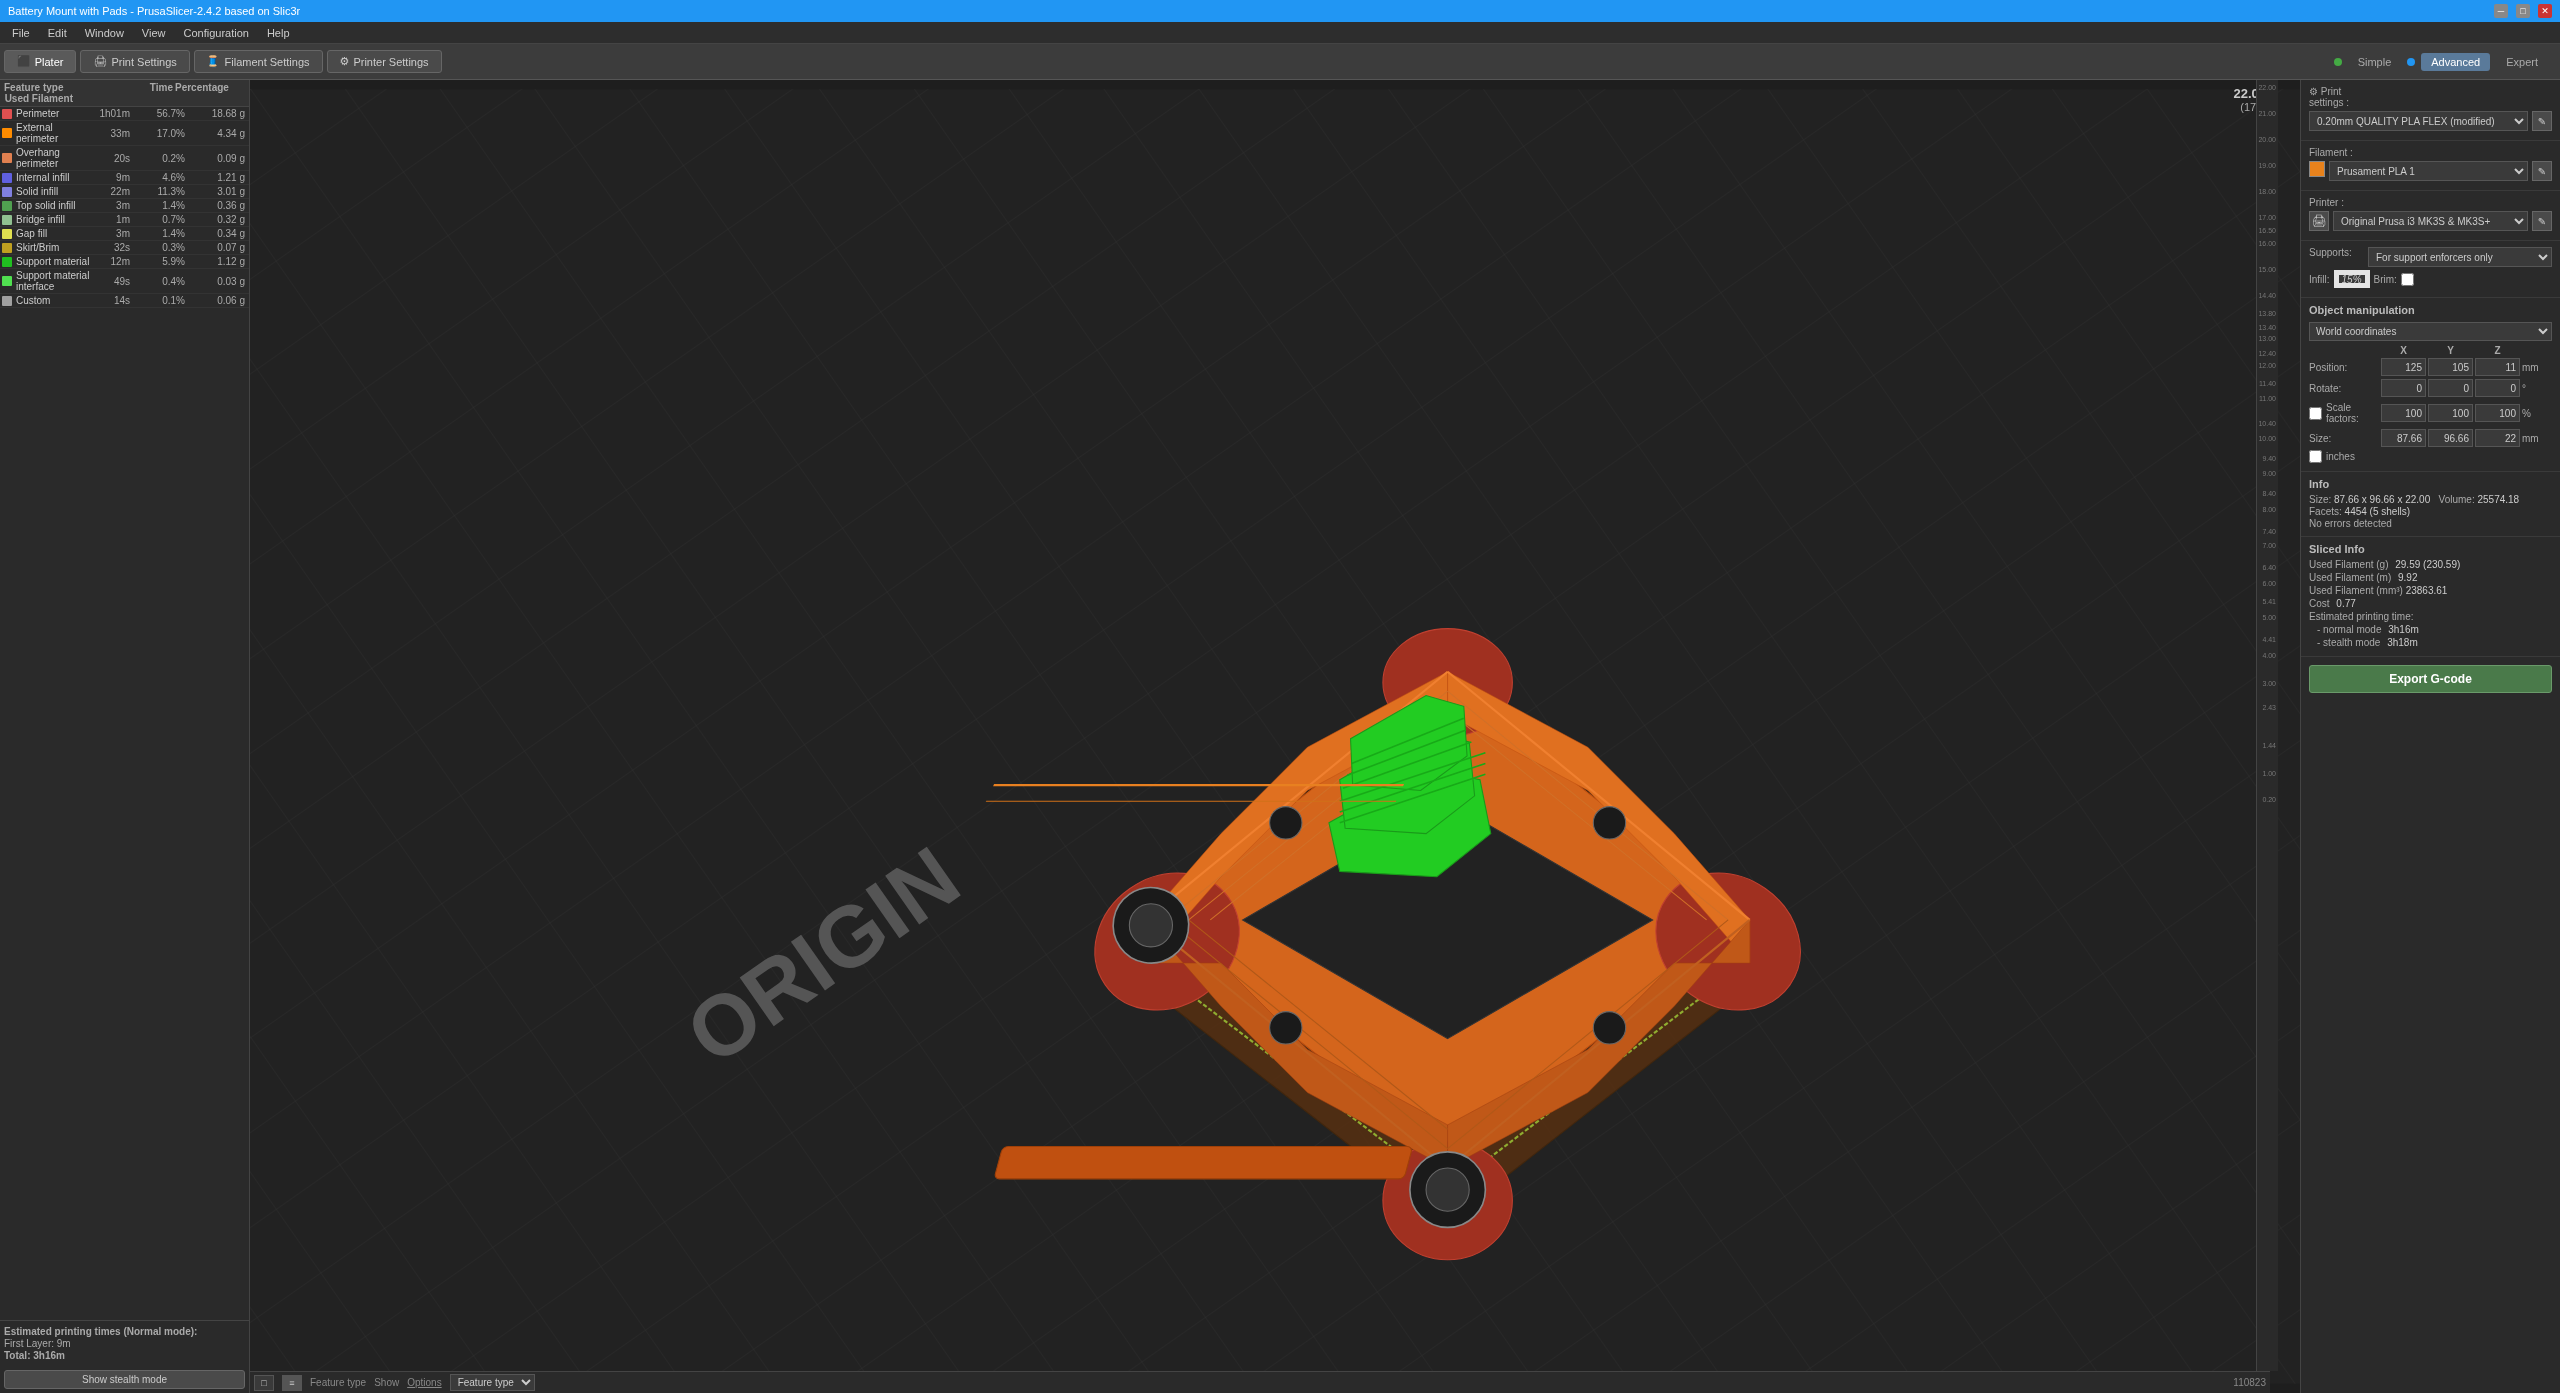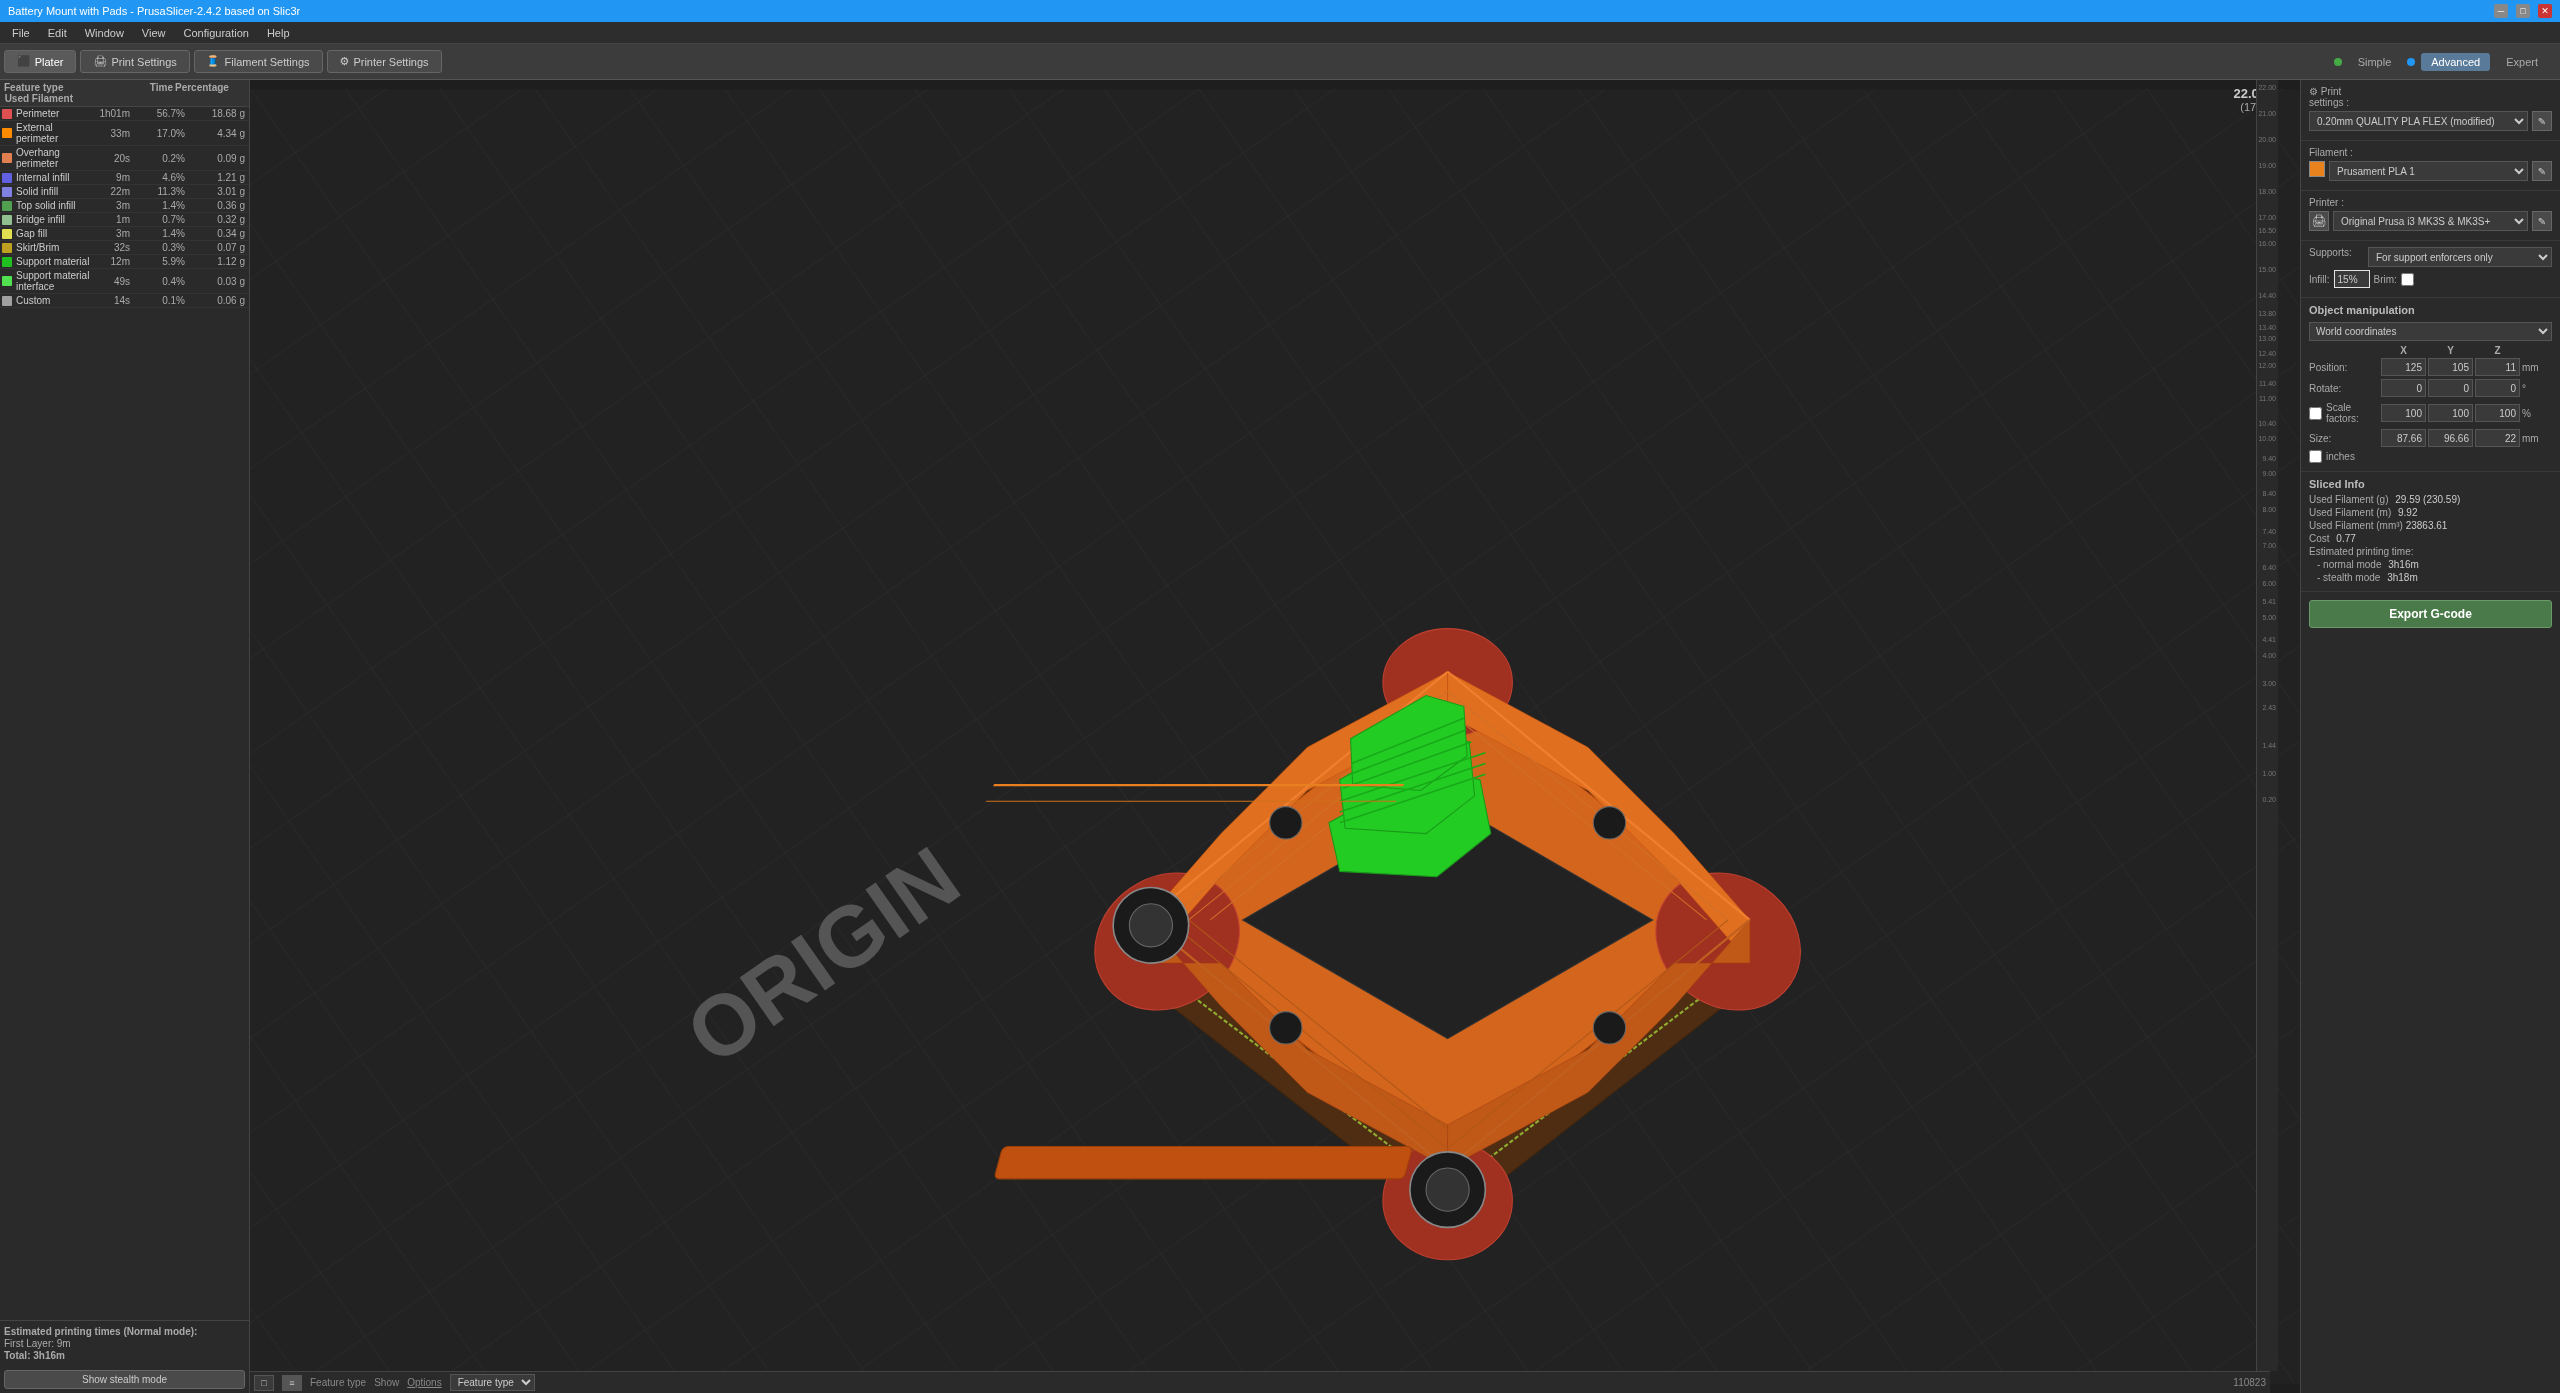--- a/index.html
+++ b/index.html
@@ -247,25 +247,26 @@
     }
     .rp-row-inline {
       display: flex;
       align-items: center;
       gap: 4px;
       margin-bottom: 3px;
     }
     .small-input {
       width: 36px;
       background: #3a3a3a;
-      border: 1px solid #e5e5e5;
+      border: 5px solid #e5e5e5;
       color: #ccc;
       font-size: 10px;
       padding: 1px 3px;
       height: 18px;
+      font-style: italic;
     }
     .small-label {
       font-size: 10px;
       color: #aaa;
     }
 
     
     .name-table {
       width: 100%;
       font-size: 10px;
@@ -835,20 +836,33 @@
         <input class="coord-input" type="text" value="22" style="">
         <span class="unit-label">mm</span>
       </div>
 
       <div class="checkbox-row">
         <input type="checkbox" style="">
         <span class="small-label">inches</span>
       </div>
     </div>
 
+    <div class="rp-section">
+      <div class="rp-section-title">Info</div>
+      <div class="info-row">
+        Size: <span class="val">87.66 x 96.66 x 22.00</span>
+        &nbsp; Volume: <span class="val">25574.18</span>
+      </div>
+      <div class="info-row">
+        Facets: <span class="val">4454 (5 shells)</span>
+      </div>
+      <div class="info-row">
+        <span>No errors detected</span>
+      </div>
+    </div>
 
     <div class="rp-section">
       <div class="rp-section-title">Sliced Info</div>
       <div class="sliced-row">
         <span>Used Filament (g)</span>
         <span class="val" style="margin-left:4px;">29.59 (230.59)</span>
       </div>
       <div class="sliced-row">
         <span>Used Filament (m)</span>
         <span class="val" style="margin-left:4px;">9.92</span>

